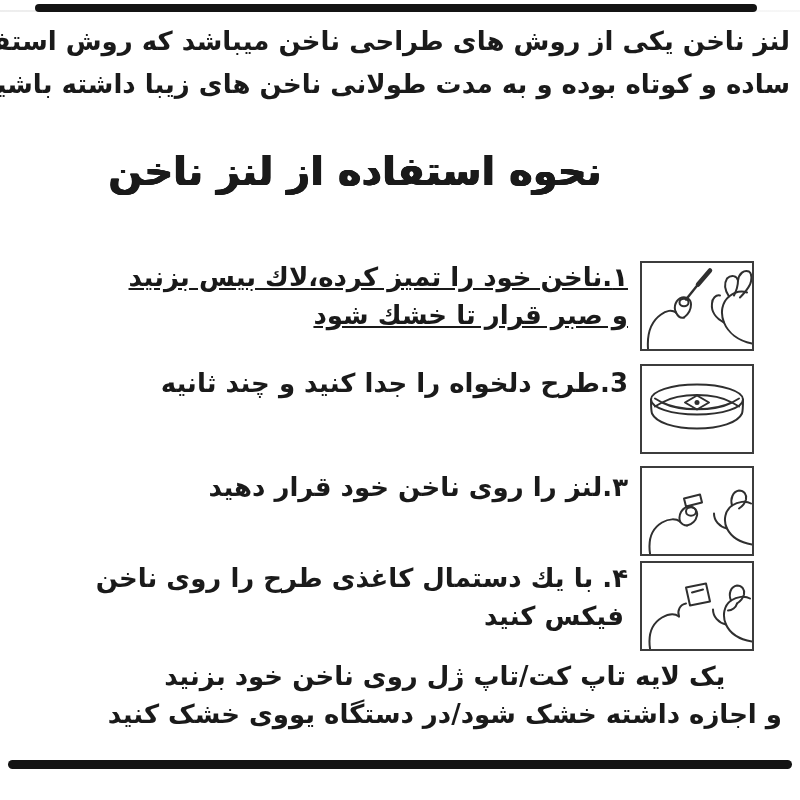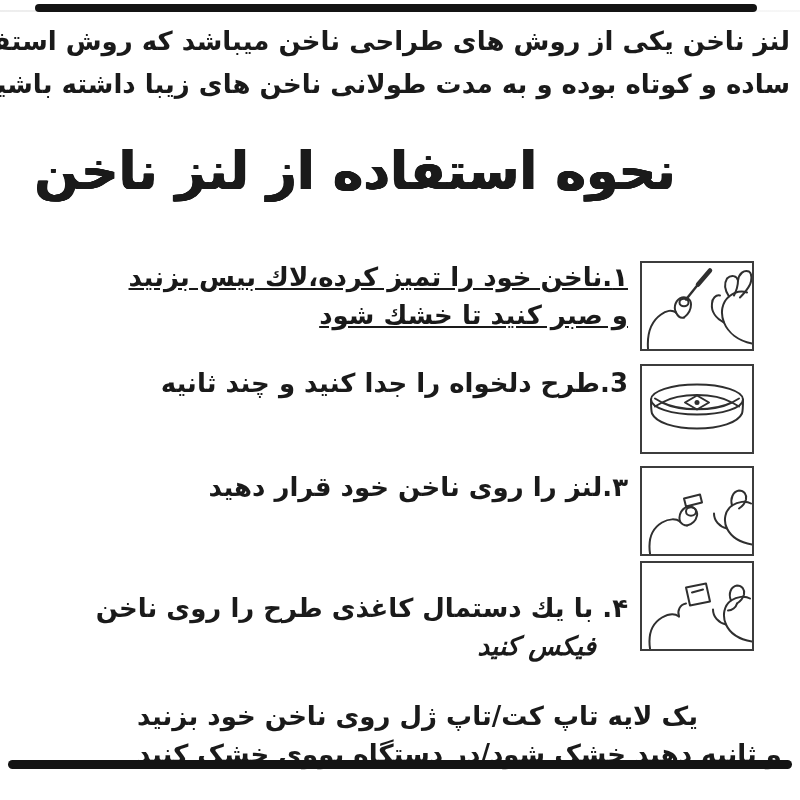--- a/index.html
+++ b/index.html
@@ -13,55 +13,55 @@
   #bottom-bar{left:8px;top:760px;width:784px;height:9px;}
 
   .intro{position:absolute;left:50px;top:20px;width:740px;direction:rtl;}
   .intro .line{
     text-align:left;font-size:26px;font-weight:bold;line-height:43px;
     white-space:nowrap;
   }
 
   .title{
     position:absolute;left:0;top:128px;width:696px;height:86px;
-    direction:rtl;text-align:center;font-size:52px;font-weight:bold;
+    direction:rtl;text-align:center;font-size:40px;font-weight:bold;
     line-height:86px;white-space:nowrap;padding-left:14px;box-sizing:border-box;
     text-shadow:0.6px 0 currentColor,-0.6px 0 currentColor,0 0.4px currentColor;
   }
 
   .step-text{
     position:absolute;right:172px;direction:rtl;text-align:right;
     font-size:26px;font-weight:bold;line-height:38px;white-space:nowrap;
   }
-  .step-text .sub-indent{margin-right:32px;font-style:italic;}
+  .step-text .sub-indent{margin-right:4px;}
   #step1-text{top:258px;text-decoration:underline;}
   #step2-text{top:364px;}
   #step3-text{top:468px;}
-  #step4-text{top:589px;}
+  #step4-text{top:559px;}
 
   .illus-box{
     position:absolute;left:640px;width:114px;height:90px;
     border:2px solid #3c3c3c;box-sizing:border-box;background:#fff;
   }
   #box1{top:261px;}
   #box2{top:364px;}
   #box3{top:466px;}
   #box4{top:561px;}
   .illus-box svg{width:100%;height:100%;display:block;}
   .illus-box path,.illus-box ellipse{
     fill:none;stroke:#2f2f2f;stroke-width:2;
     stroke-linecap:round;stroke-linejoin:round;
   }
   .illus-box .dot{fill:#2f2f2f;stroke:none;}
   .illus-box .thick{stroke-width:4.5;}
   .illus-box .med{stroke-width:2.4;}
 
   .footer{
-    position:absolute;right:18px;top:657px;direction:rtl;text-align:left;
-    font-size:26px;font-weight:bold;line-height:38px;white-space:nowrap;margin-top:40px;
+    position:absolute;right:18px;top:657px;direction:rtl;text-align:center;
+    font-size:26px;font-weight:bold;line-height:38px;white-space:nowrap;
   }
   .faint-top-line{
     position:absolute;left:0;top:10px;width:800px;height:2px;
     background:linear-gradient(90deg,#e2e2e2,#f1f1f1);opacity:.6;
   }
 </style>
 </head>
 <body>
 
 <div id="canvas">
@@ -71,21 +71,21 @@
 
   <div class="intro">
     <div class="line">لنز ناخن یکی از روش های طراحی ناخن میباشد که روش استفاده از آن</div>
     <div class="line">ساده و کوتاه بوده و به مدت طولانی ناخن های زیبا داشته باشید</div>
   </div>
 
   <div class="title">نحوه استفاده از لنز ناخن</div>
 
   <div id="step1-text" class="step-text">
     <div>۱.ناخن خود را تمیز کرده،لاك بیس بزنید</div>
-    <div>و صبر کنید تا خشك شود</div>
+    <div>و صبر قرار تا خشك شود</div>
   </div>
   <div id="box1" class="illus-box">
     <svg viewBox="0 0 110 85">
       <path d="M6,85 C5,70 9,58 19,51 C24,47 30,46 34,49"></path>
       <path d="M34,49 C31,43 34,36 40,34 C45,33 49,36 49,41 C49,46 46,51 42,54"></path>
       <path d="M34,49 C36,53 39,55 42,54"></path>
       <ellipse cx="42" cy="39" rx="4.5" ry="3.8"></ellipse>
       <path class="med" d="M44,36 L56,21"></path>
       <path class="thick" d="M56,21 L68,7"></path>
       <path d="M110,80 C96,77 86,69 82,59 C78,49 80,39 87,33 C92,29 99,27 105,29"></path>
@@ -138,17 +138,17 @@
       <path d="M50,29 L61,26"></path>
       <path d="M110,78 C98,76 88,70 84,61 C80,52 82,42 89,37 C95,33 103,32 108,35"></path>
       <path d="M89,37 C86,30 89,23 95,22 C100,22 103,26 102,31 C101,35 98,38 95,40"></path>
       <path d="M95,40 C94,44 90,47 86,47"></path>
       <path d="M84,61 C76,59 71,53 71,46"></path>
     </svg>
   </div>
 
   <div class="footer">
     <div>یک لایه تاپ کت/تاپ ژل روی ناخن خود بزنید</div>
-    <div>و ثانیه دهید خشک شود/در دستگاه یووی خشک کنید</div>
+    <div>و اجازه داشته خشک شود/در دستگاه یووی خشک کنید</div>
   </div>
 
   <div id="bottom-bar" class="bar"></div>
 </div>
 
 </body></html>

